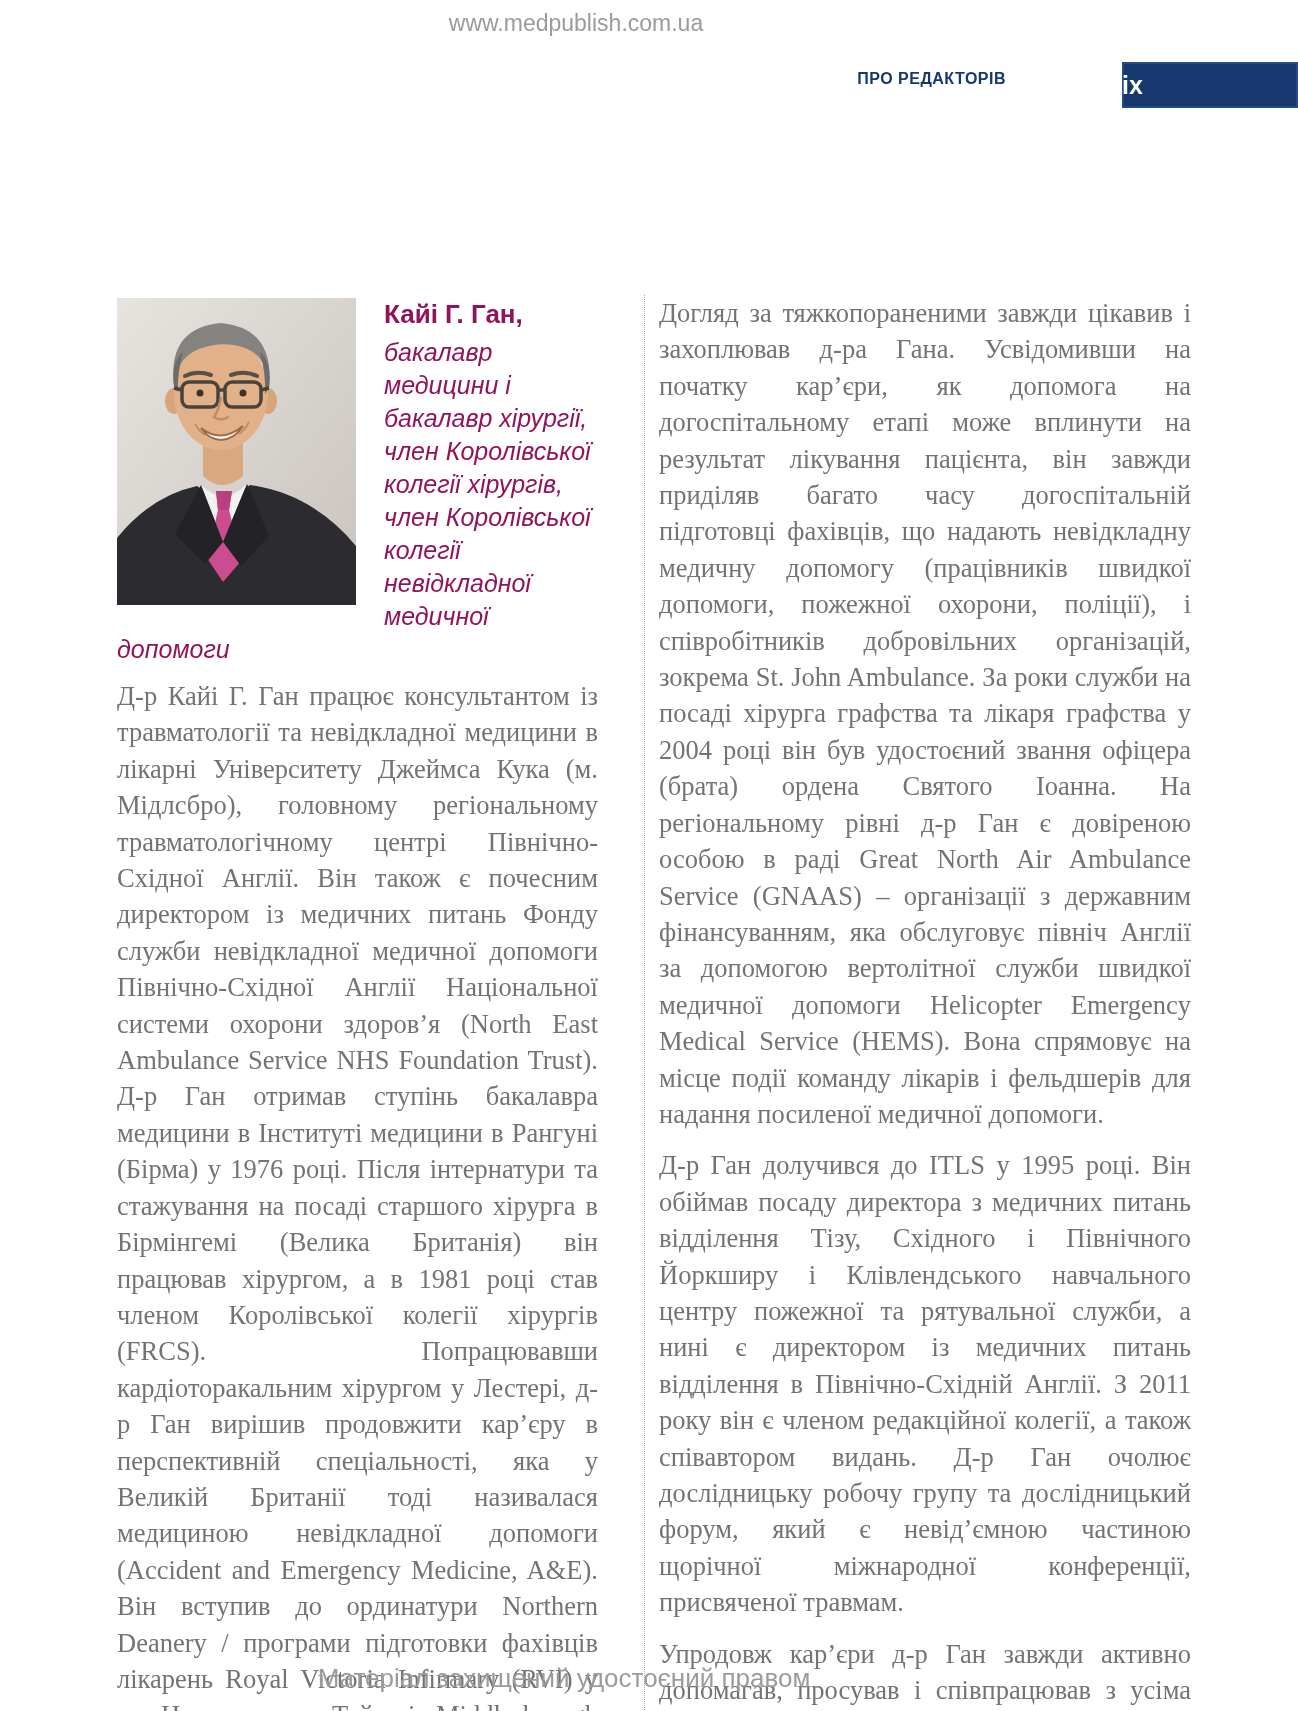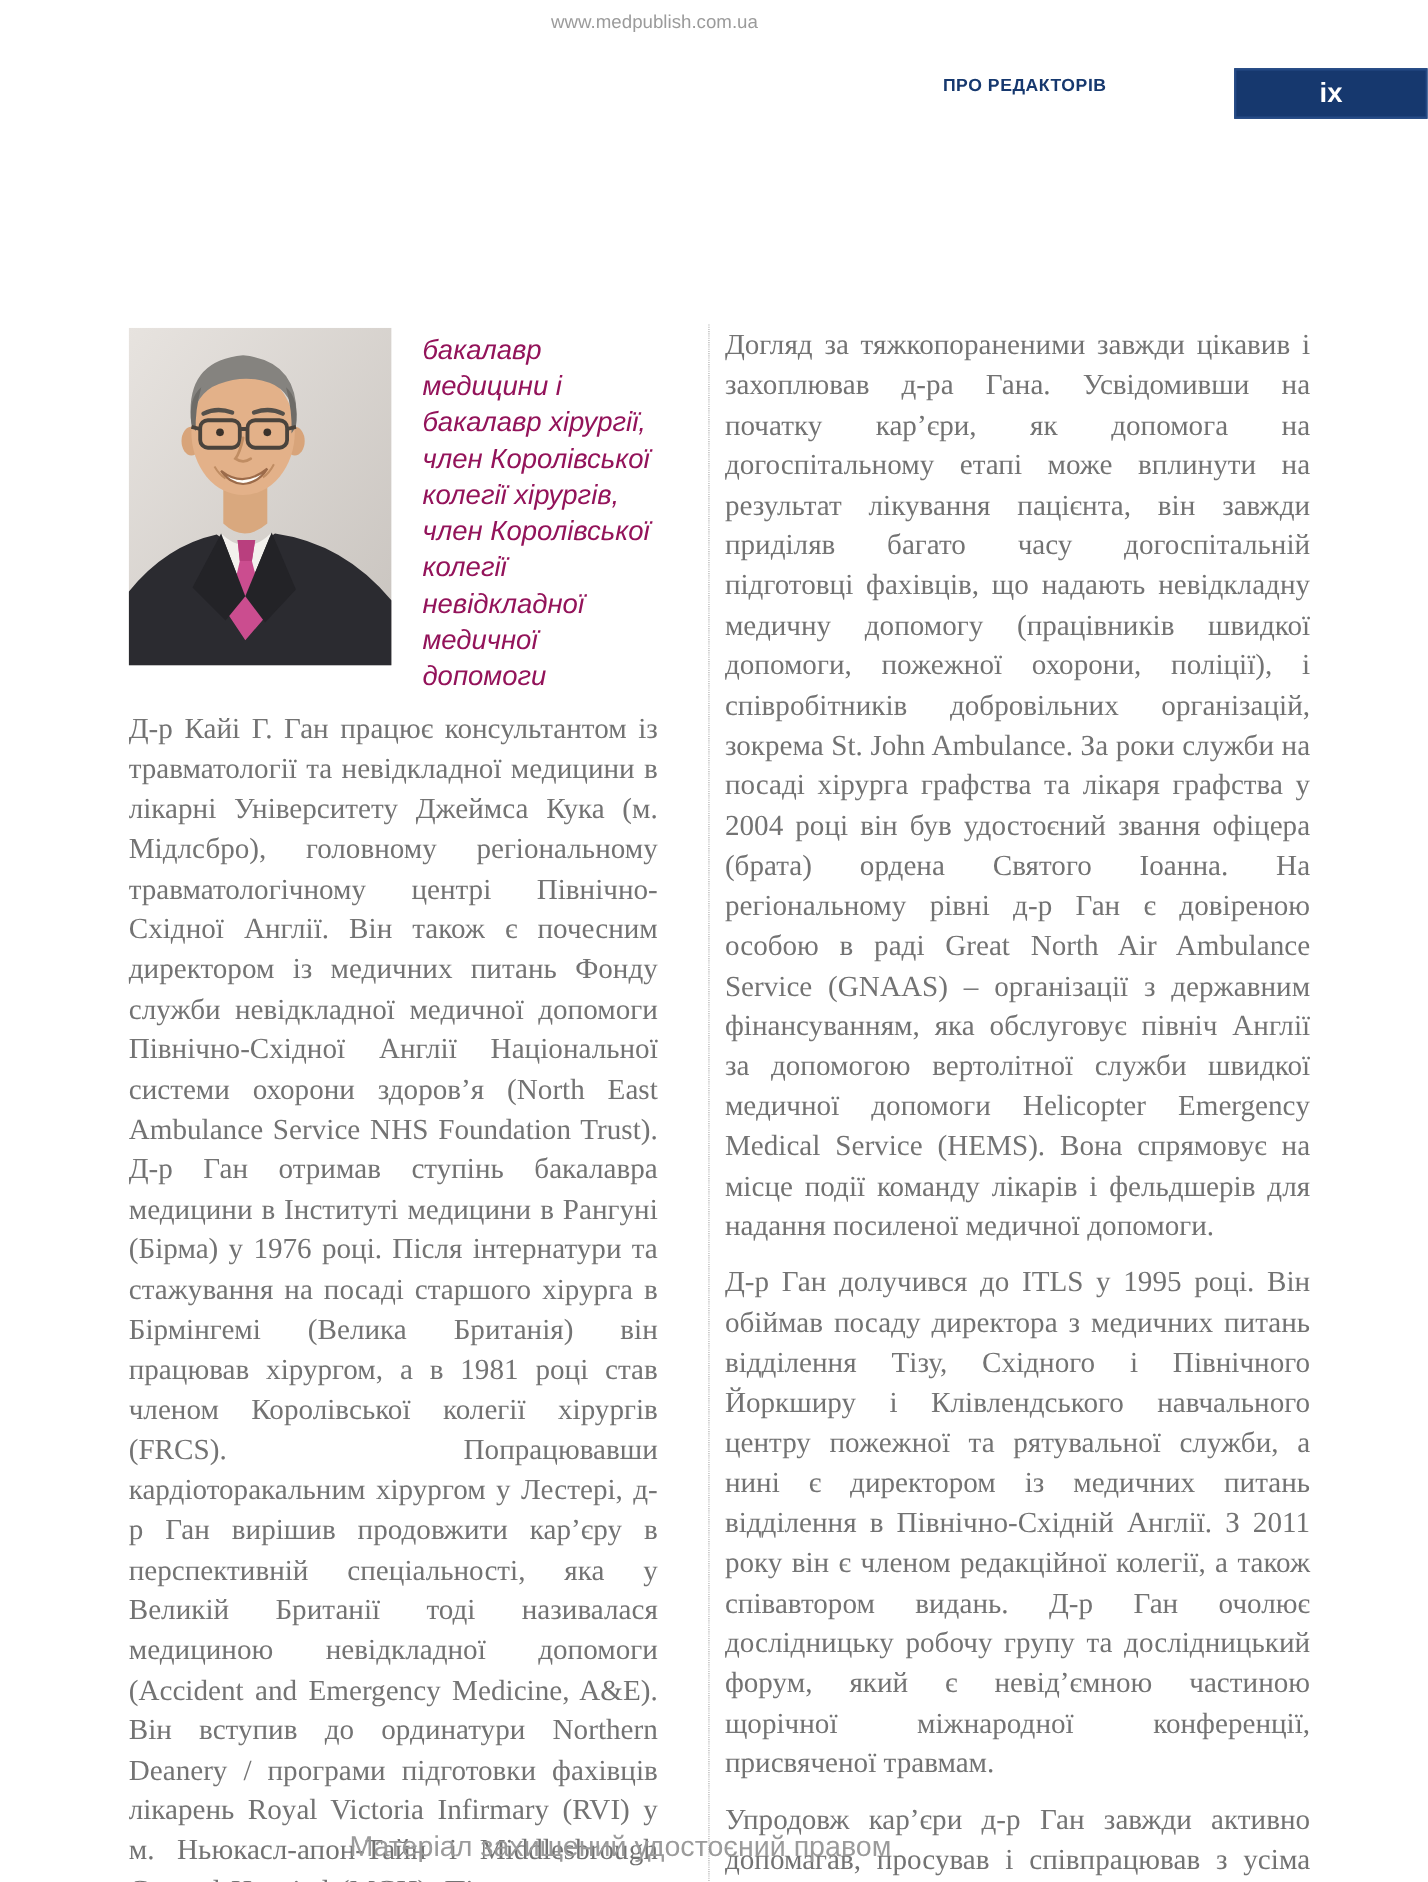--- a/index.html
+++ b/index.html
@@ -1,23 +1,23 @@
 <!DOCTYPE html>
 <html><head>
 <meta charset="utf-8">
 <style>
   html,body{margin:0;padding:0;background:#ffffff;}
   .page{position:relative;width:1298px;height:1711px;background:#ffffff;overflow:hidden;
         font-family:"Liberation Serif", serif;color:#1c1c1c;}
-  .url-header{position:absolute;top:10px;left:595px;transform:translateX(-50%);
-        font-family:"Liberation Sans", sans-serif;font-size:17px;color:#9b9b9b;white-space:nowrap;}
+  .url-header{position:absolute;top:10px;left:576px;transform:translateX(-50%);
+        font-family:"Liberation Sans", sans-serif;font-size:23px;color:#9b9b9b;white-space:nowrap;}
   .section-header{position:absolute;top:70px;right:292px;color:#16386E;
         font-family:"Liberation Sans", sans-serif;font-weight:bold;font-size:16px;letter-spacing:0.5px;white-space:nowrap;}
   .pagenum-box{position:absolute;top:62px;right:0;width:176px;height:46px;background:#16386E;
-        display:flex;align-items:center;justify-content:center;box-shadow:inset 0 0 0 2px #254a85;}
+        display:flex;align-items:center;box-shadow:inset 0 0 0 2px #254a85;}
   .pagenum-box span{color:#ffffff;font-family:"Liberation Sans", sans-serif;font-weight:bold;font-size:25px;}
   .columns{position:absolute;top:295px;left:117px;width:1075px;display:flex;align-items:flex-start;}
   .left-col{width:481px;}
   .right-col{width:532px;margin-left:46px;border-left:1px dotted #a8a8a8;padding-left:14px;min-height:1170px;}
   .photo-frame{float:left;width:239px;height:307px;margin:3px 28px 20px 0;}
   .photo-frame svg{display:block;}
   .editor-heading{font-family:"Liberation Sans", sans-serif;color:#93135A;padding-top:2px;}
   .editor-name{font-weight:bold;font-size:26px;line-height:34px;}
   .editor-creds{font-weight:normal;font-style:italic;font-size:25px;line-height:33px;margin-top:5px;}
   .body-text{font-size:26.5px;line-height:36.4px;text-align:justify;color:#737373;}
@@ -90,20 +90,21 @@
 
           <path d="M104 100 Q101 114 97 119 Q104 124 111 119" stroke="#c08d63" stroke-width="2.5" fill="none" stroke-linecap="round"></path>
 
           <path d="M84 130 Q104 146 126 128 Q118 141 104 142 Q91 141 84 130 Z" fill="#fffdf8" stroke="#9c6b4a" stroke-width="2"></path>
           <path d="M78 126 Q82 133 88 137" stroke="#c08d63" stroke-width="1.8" fill="none"></path>
           <path d="M132 124 Q128 132 122 136" stroke="#c08d63" stroke-width="1.8" fill="none"></path>
         </svg>
       </div>
 
       <div class="editor-heading">
+        <div class="editor-name">Кайі Г. Ган,</div>
         <div class="editor-creds">бакалавр медицини і бакалавр хірургії, член Королівської колегії хірургів, член Королівської колегії невідкладної медичної допомоги</div>
       </div>
 
       <p class="body-text">Д-р Кайі Г. Ган працює консультантом із травматології та невідкладної медицини в лікарні Університету Джеймса Кука (м. Мідлсбро), головному регіональному травматологічному центрі Північно-Східної Англії. Він також є почесним директором із медичних питань Фонду служби невідкладної медичної допомоги Північно-Східної Англії Національної системи охорони здоров’я (North East Ambulance Service NHS Foundation Trust). Д-р Ган отримав ступінь бакалавра медицини в Інституті медицини в Рангуні (Бірма) у 1976 році. Після інтернатури та стажування на посаді старшого хірурга в Бірмінгемі (Велика Британія) він працював хірургом, а в 1981 році став членом Королівської колегії хірургів (FRCS). Попрацювавши кардіоторакальним хірургом у Лестері, д-р Ган вирішив продовжити кар’єру в перспективній спеціальності, яка у Великій Британії тоді називалася медициною невідкладної допомоги (Accident and Emergency Medicine, A&amp;E). Він вступив до ординатури Northern Deanery / програми підготовки фахівців лікарень Royal Victoria Infirmary (RVI) у м. Ньюкасл-апон-Тайн і Middlesbrough General Hospital (MGH). Після отримання сертифіката про проходження спеціальної підготовки (CCST) д-р Ган був призначений консультантом у MGH у 1990 році. Працюючи лікарем швидкої допомоги, він виконував безліч управлінських, навчальних і консультативних функцій, зокрема обіймав посади директора з клінічних питань в A&amp;E, почесного старшого викладача Університету Ньюкасла, голови Комітету з підготовки фахівців Northern Deanery, а також екзаменатора та регіонального голови ради Королівської колегії невідкладної медичної допомоги. Д-р Ган також входив до складу правління North Tyneside Clinical Commissioning Group як спеціаліст із вторинної медичної допомоги.</p>
     </div>
 
     <div class="right-col">
       <p class="body-text">Догляд за тяжкопораненими завжди цікавив і захоплював д-ра Гана. Усвідомивши на початку кар’єри, як допомога на догоспітальному етапі може вплинути на результат лікування пацієнта, він завжди приділяв багато часу догоспітальній підготовці фахівців, що надають невідкладну медичну допомогу (працівників швидкої допомоги, пожежної охорони, поліції), і співробітників добровільних організацій, зокрема St. John Ambulance. За роки служби на посаді хірурга графства та лікаря графства у 2004 році він був удостоєний звання офіцера (брата) ордена Святого Іоанна. На регіональному рівні д-р Ган є довіреною особою в раді Great North Air Ambulance Service (GNAAS) – організації з державним фінансуванням, яка обслуговує північ Англії за допомогою вертолітної служби швидкої медичної допомоги Helicopter Emergency Medical Service (HEMS). Вона спрямовує на місце події команду лікарів і фельдшерів для надання посиленої медичної допомоги.</p>
       <p class="body-text">Д-р Ган долучився до ITLS у 1995 році. Він обіймав посаду директора з медичних питань відділення Тізу, Східного і Північного Йоркширу і Клівлендського навчального центру пожежної та рятувальної служби, а нині є директором із медичних питань відділення в Північно-Східній Англії. З 2011 року він є членом редакційної колегії, а також співавтором видань. Д-р Ган очолює дослідницьку робочу групу та дослідницький форум, який є невід’ємною частиною щорічної міжнародної конференції, присвяченої травмам.</p>
       <p class="body-text">Упродовж кар’єри д-р Ган завжди активно допомагав, просував і співпрацював з усіма службами невідкладної допомоги на догоспітальному етапі, які були здатні поліпшити результати лікування пацієнтів. На міжнародному рівні він двічі очолював британську команду викладачів ITLS, які готували інструкторів у м. Лілонгве (Малаві). Відтоді таку підготовку отримали особи, які надають невідкладну допомогу хворим із травмами в усіх частинах Малаві, де високі частота травмування й смертність. Нещодавно Рада директорів ITLS запланувала провести Регіональний форум ITLS у Європі – д-р Ган є співголовою групи й сприяє успішному зближенню європейської родини ITLS. У цьому виданні д-р Ган приєднався до професора Елсона як заступник головного редактора.</p>

